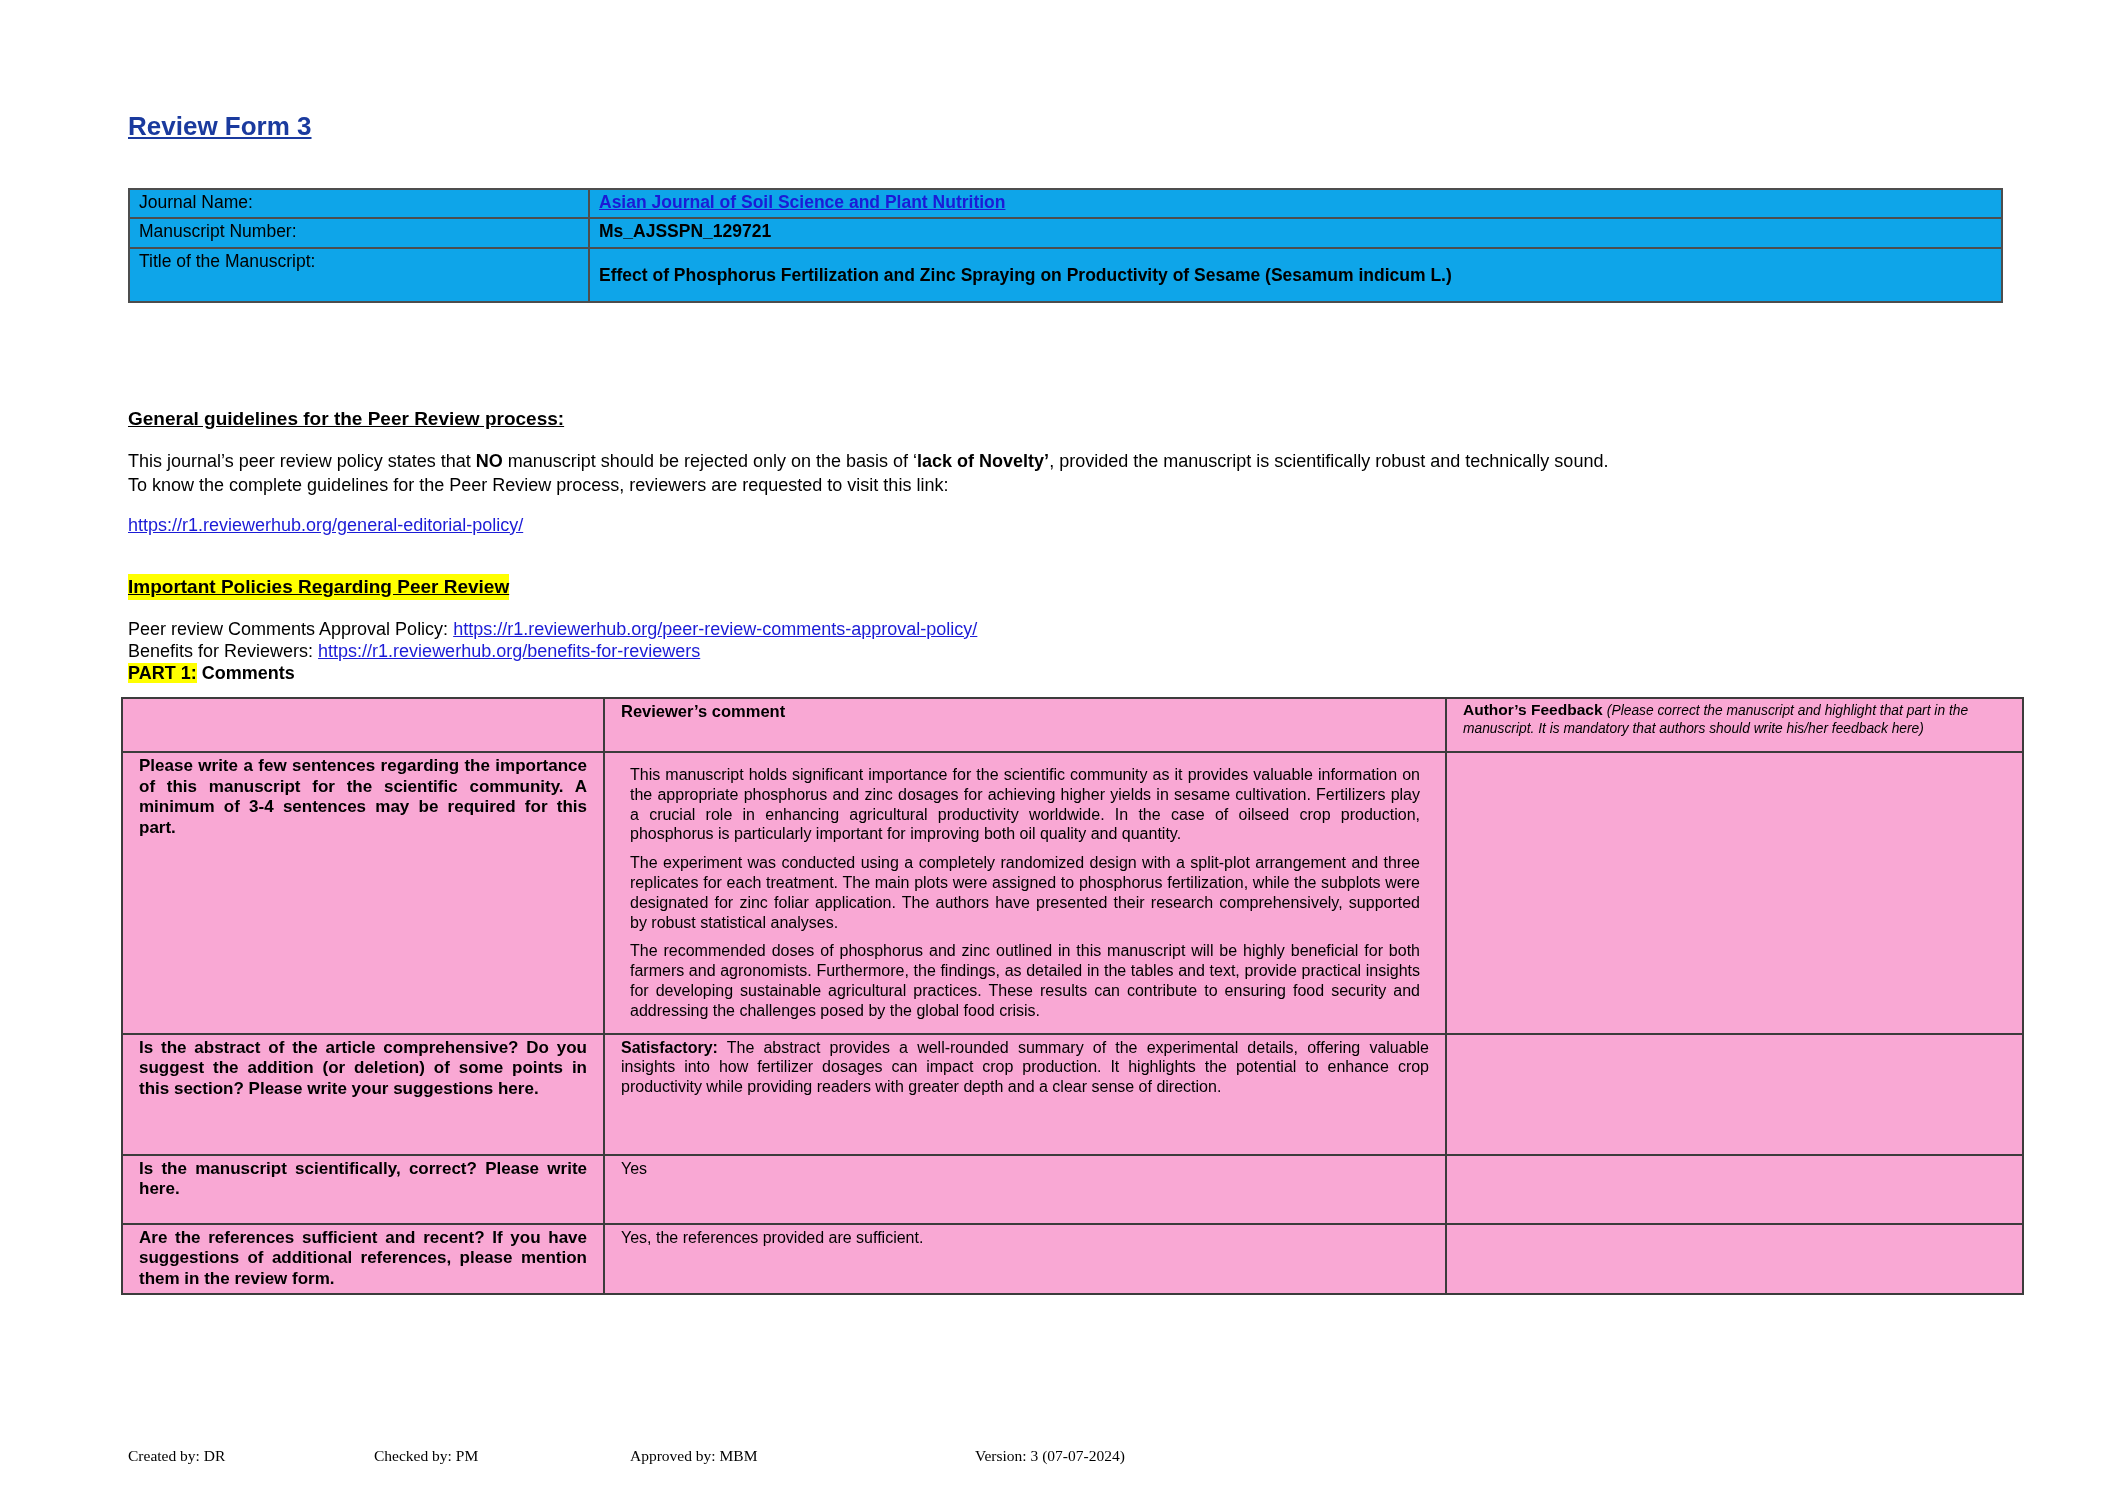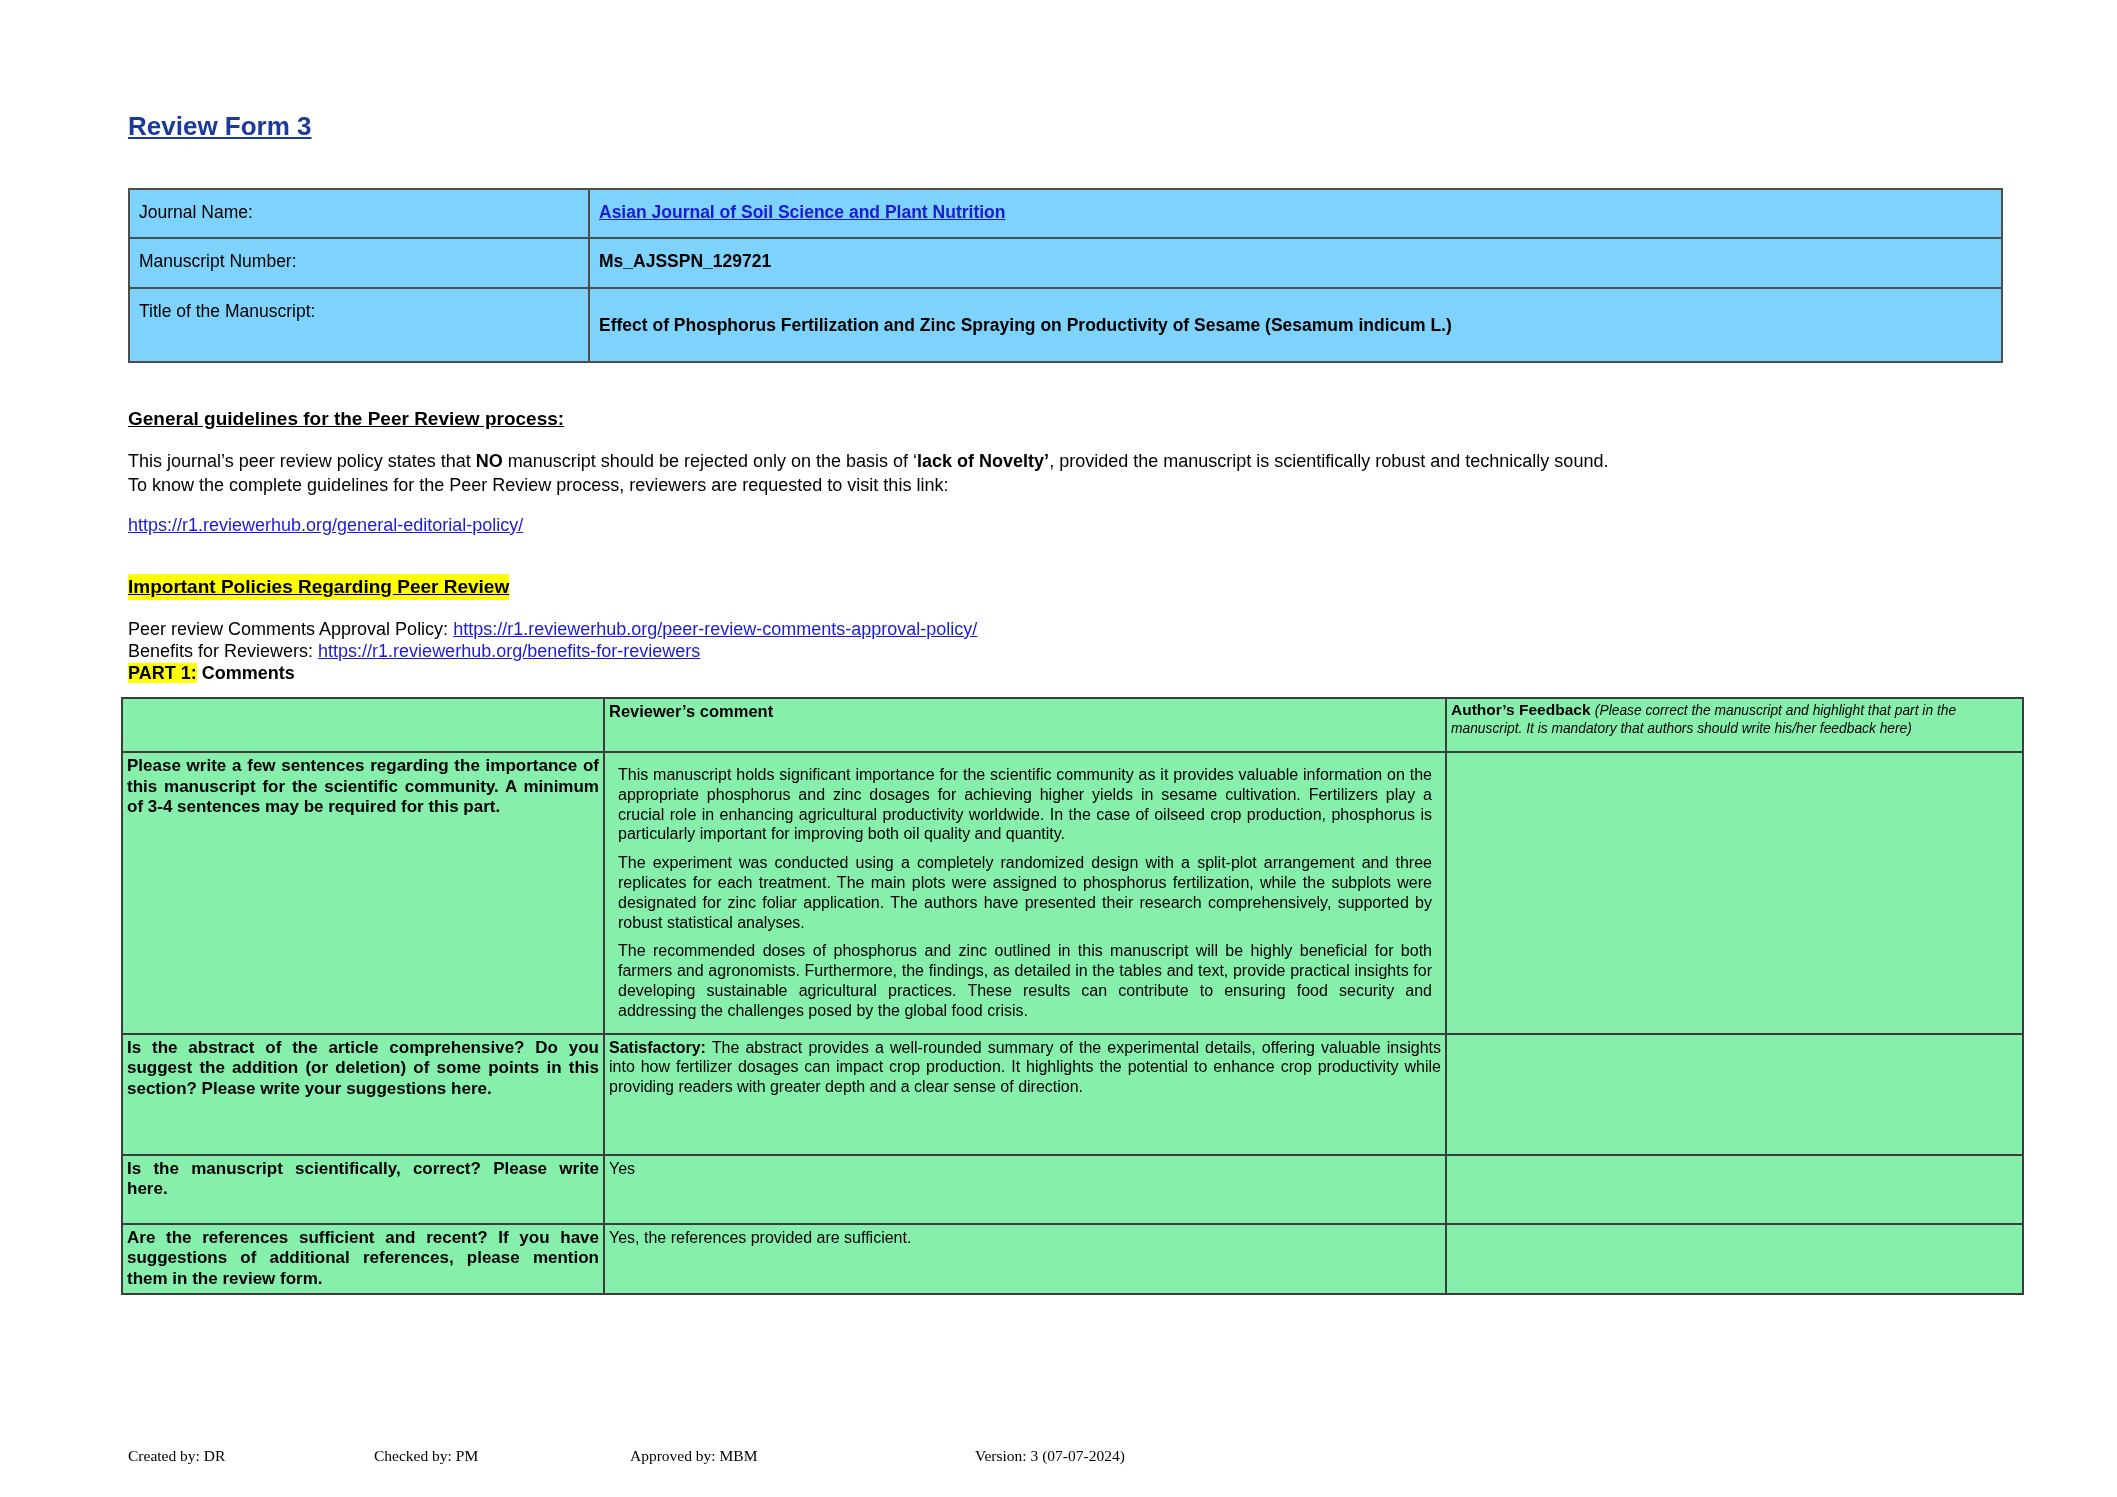--- a/index.html
+++ b/index.html
@@ -7,21 +7,21 @@
        font-family:"Liberation Sans",sans-serif;overflow:hidden}
   .abs{position:absolute}
 
   
   #doc-title{left:128px;top:111px;font-size:26px;font-weight:700;
              color:var(--heading,#1a3a9e);text-decoration:underline}
 
   
   #info-table{left:128px;top:188px;width:1873px;border-collapse:collapse;table-layout:fixed}
   #info-table td{border:2px solid #4d4d4d;font-size:17.5px;line-height:21px;
-                 padding:12px 9px;vertical-align:top;background:#7dd3fc}
+                 padding:2px 9px;vertical-align:top;background:#0ea5e9}
   #info-table td.val{font-weight:700}
   #info-table tr.ir1 td{height:23px}
   #info-table tr.ir2 td{height:24px}
   #info-table tr.ir3 td{height:48px}
   #info-table tr.ir3 td.val{vertical-align:middle}
   #info-table tr.ir4 td{height:26px}
 
   .doclink{color:var(--link,#1b1bd6);text-decoration:underline;cursor:pointer}
   .doclink.bold{font-weight:700}
 
@@ -33,21 +33,21 @@
 
   
   #p-heading{left:128px;top:574px;font-size:19px;font-weight:700;text-decoration:underline;
              background:var(--highlight,#ffff00);padding:2px 0}
   #p-block{left:128px;top:619px;font-size:18px;line-height:21.8px}
   .hl{background:var(--highlight,#ffff00)}
   .b{font-weight:700}
 
   
   #review-table{left:121px;top:697px;width:1901px;border-collapse:collapse;table-layout:fixed}
-  #review-table td{border:2px solid #3c3c3c;vertical-align:top;background:#86efac;padding:3px 4px}
+  #review-table td{border:2px solid #3c3c3c;vertical-align:top;background:#f9a8d4;padding:3px 16px}
   #review-table tr.rr0 td{height:46px}
   #review-table tr.rr1 td{height:237px}
   #review-table tr.rr2 td{height:106px}
   #review-table tr.rr3 td{height:113px}
   #review-table tr.rr4 td{height:61px}
   #review-table tr.rr5 td{height:62px}
   td.h-comment{font-size:16.5px;font-weight:700;padding-left:7px}
   td.h-feedback{font-size:15.5px;line-height:16.8px;padding-left:7px}
   .fb-bold{font-weight:700;font-size:15.5px}
   .fb-note{font-style:italic;font-size:13.8px}

